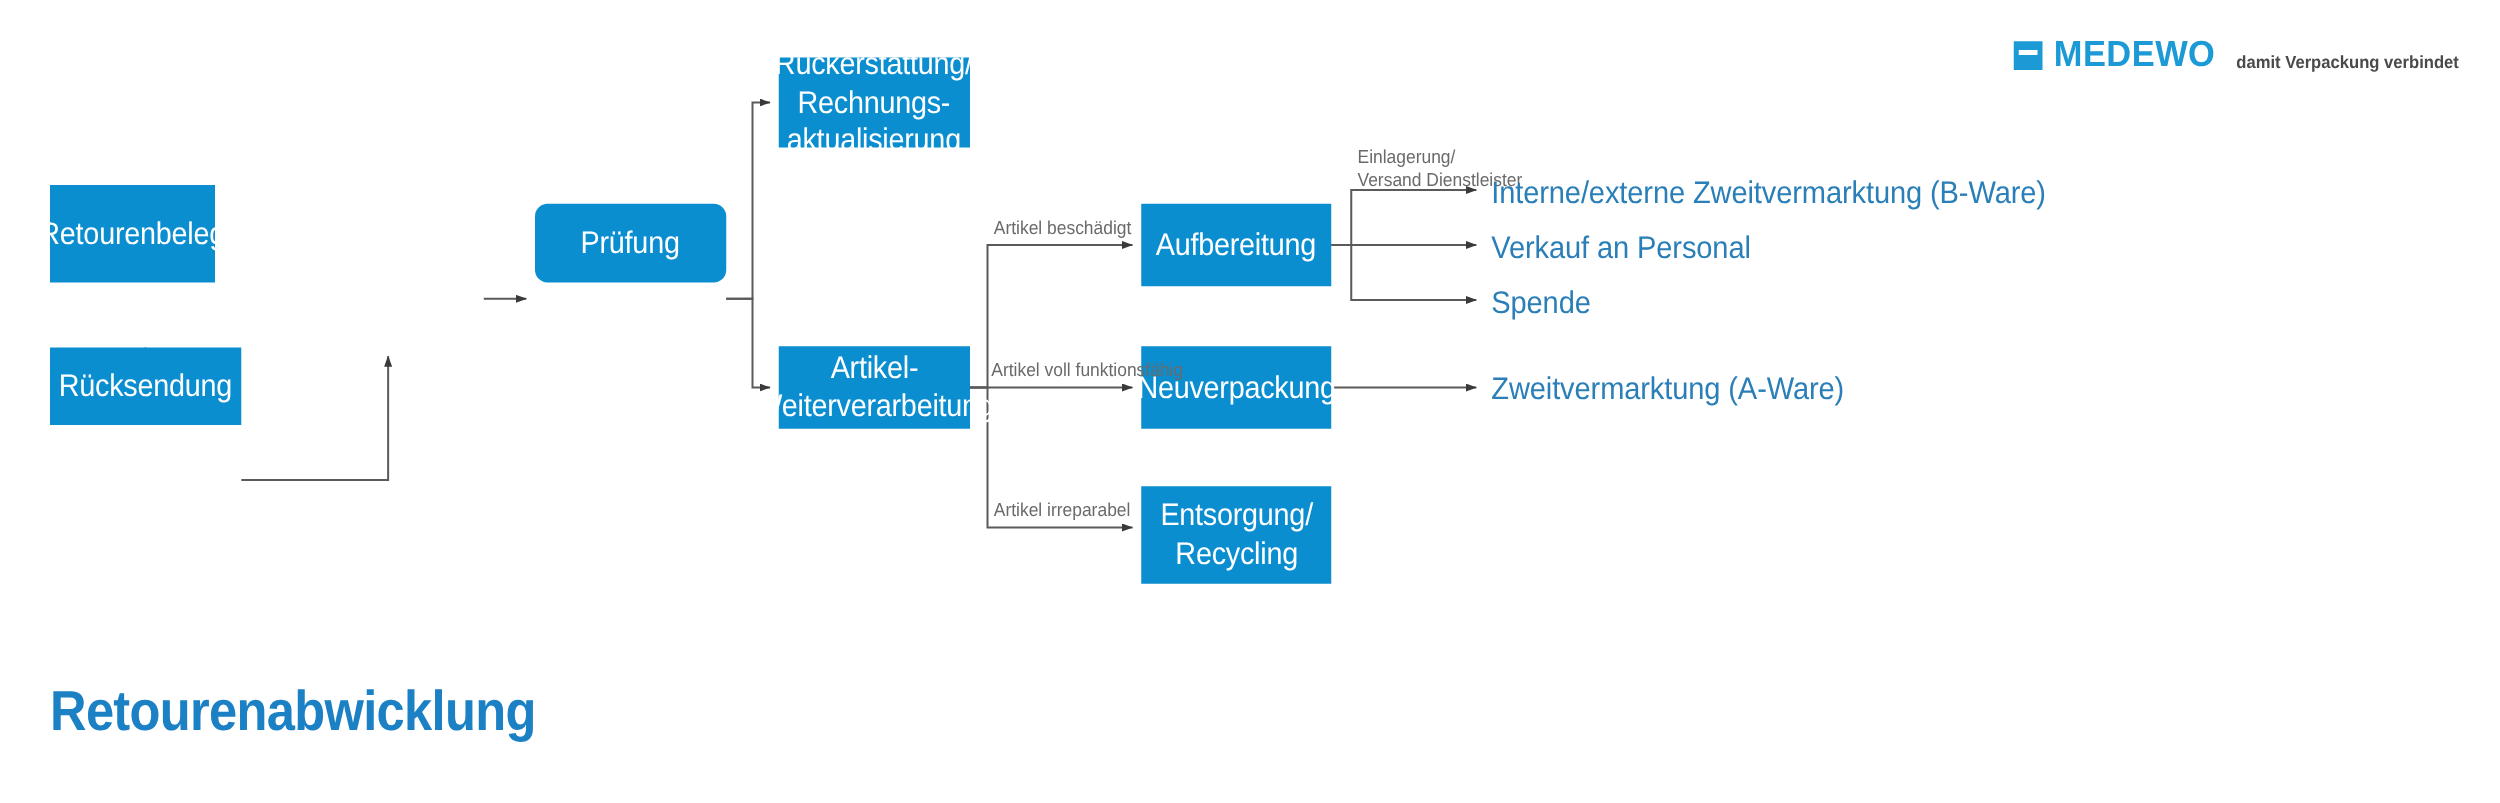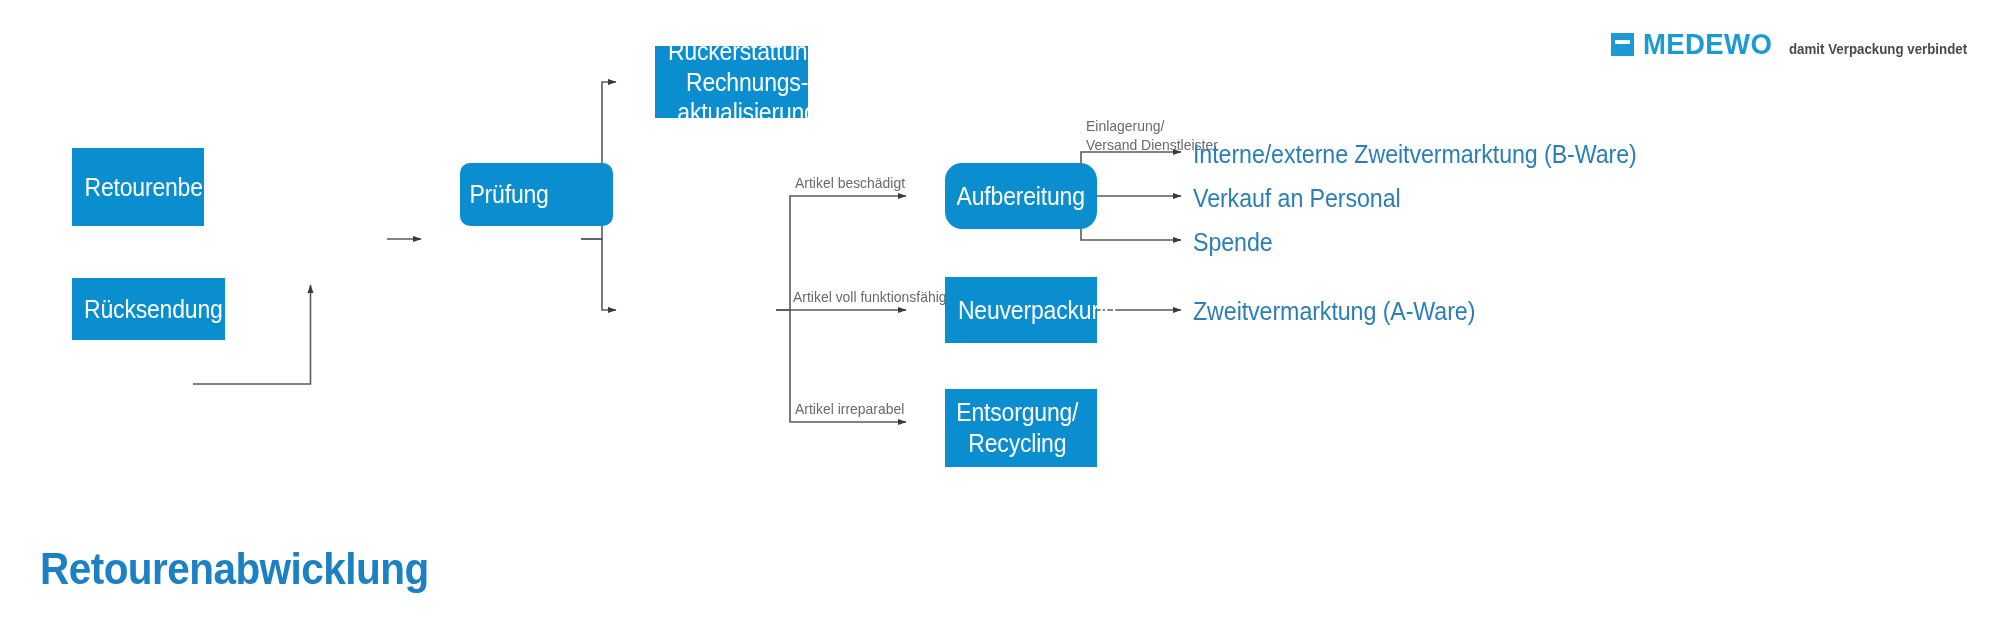--- a/index.html
+++ b/index.html
@@ -14,23 +14,22 @@
     width: 2000px; height: 642px;
     background: #ffffff;
   }
   #flow-svg { position: absolute; left: 0; top: 0; width: 2000px; height: 642px; }
 
   .node-box {
     position: absolute;
     background: #0b8ed0;
     display: flex;
     align-items: center;
-    justify-content: flex-start;
+    justify-content: center;
     text-align: center;
-    margin-left: 32px;
   }
   .node-label {
     color: #ffffff;
     font-family: "Liberation Sans", sans-serif;
     font-size: 25px;
     font-weight: 400;
     line-height: 1.23;
     letter-spacing: -0.2px;
     transform: scaleX(0.92);
     white-space: pre-line;
@@ -145,22 +144,26 @@
   <div class="node-box" style="left:428px; top:163px; width:153px; height:63px;border-radius:10px;">
     <span class="node-label">Prüfung</span>
   </div>
 
   <div class="node-box" style="left:623px; top:46px;  width:153px; height:72px;">
     <span class="node-label">Rückerstattung/
 Rechnungs-
 aktualisierung</span>
   </div>
 
+  <div class="node-box" style="left:623px; top:277px; width:153px; height:66px;">
+    <span class="node-label">Artikel-
+Weiterverarbeitung</span>
+  </div>
 
-  <div class="node-box" style="left:913px; top:163px; width:152px; height:66px;border-radius:17px;">
+  <div class="node-box" style="left:913px; top:163px; width:152px; height:66px;">
     <span class="node-label">Aufbereitung</span>
   </div>
 
   <div class="node-box" style="left:913px; top:277px; width:152px; height:66px;">
     <span class="node-label">Neuverpackung</span>
   </div>
 
   <div class="node-box" style="left:913px; top:389px; width:152px; height:78px;">
     <span class="node-label">Entsorgung/
 Recycling</span>

